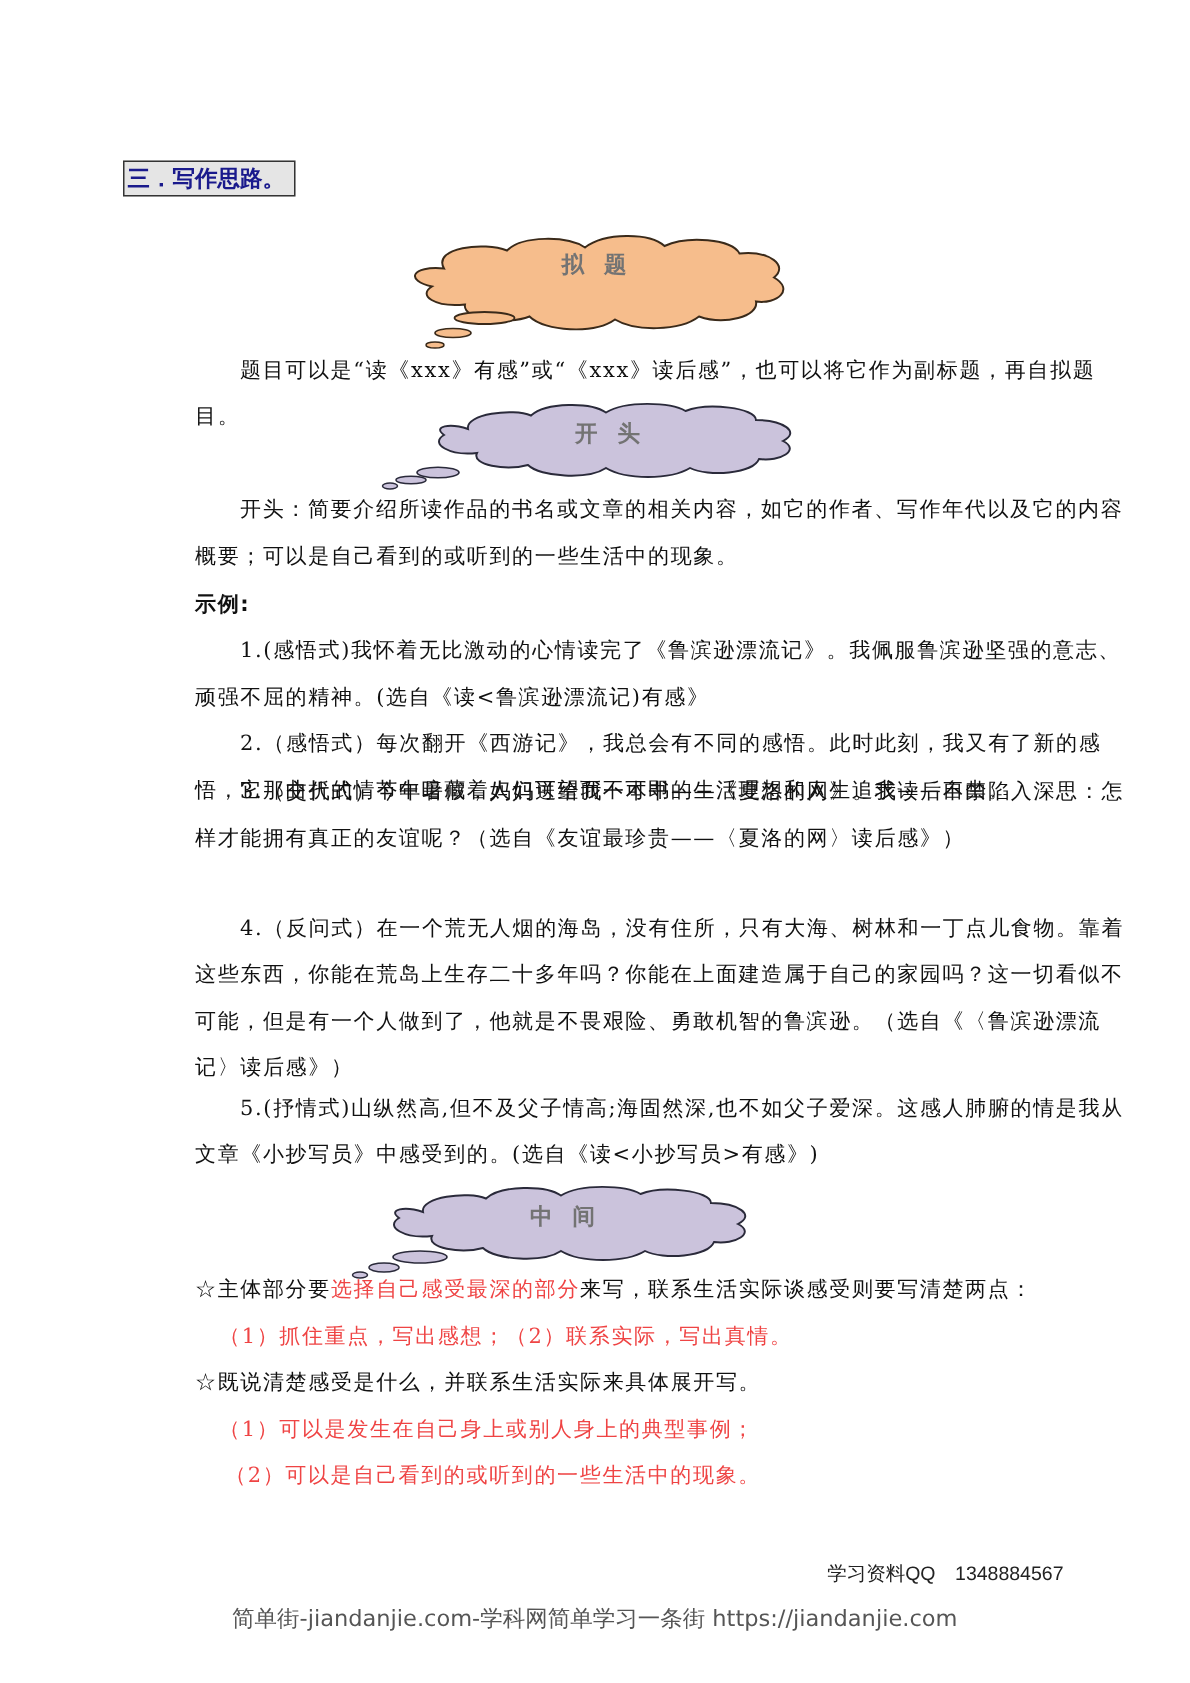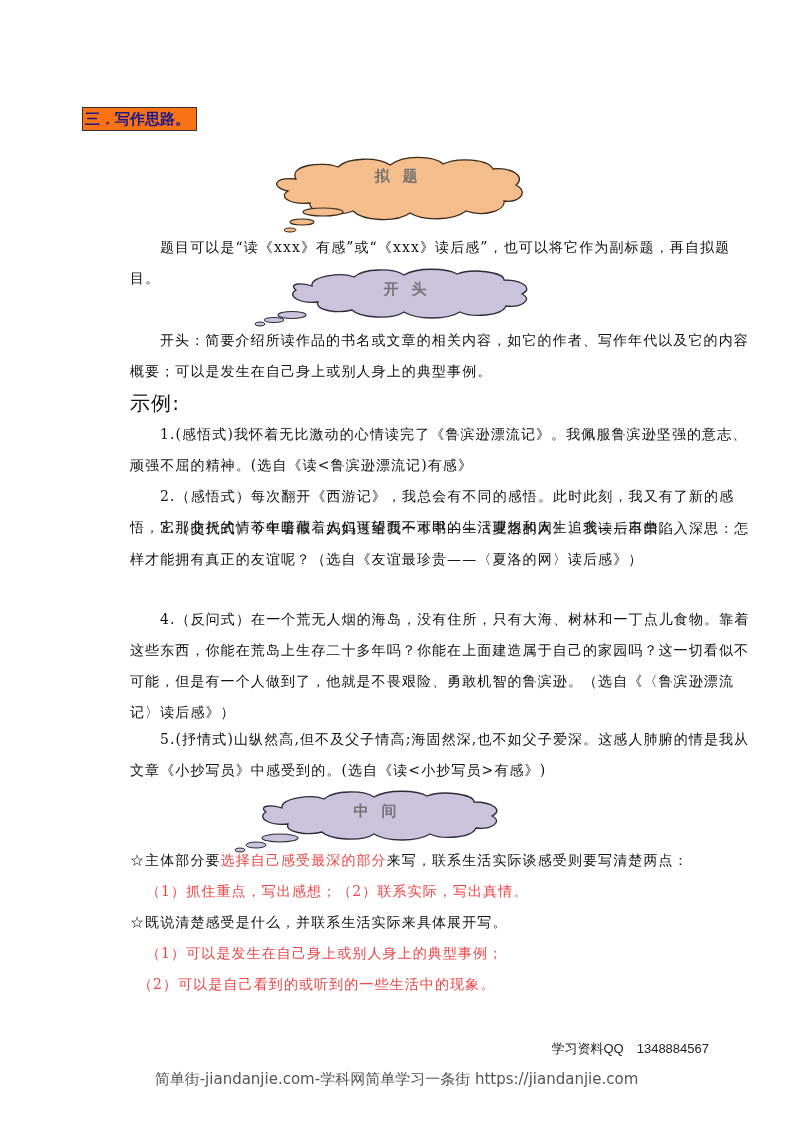--- a/index.html
+++ b/index.html
@@ -1,34 +1,34 @@
 <!DOCTYPE html>
 <html><head>
 <meta charset="utf-8">
 <style>
   html, body { margin: 0; padding: 0; background: #ffffff; }
   body { width: 793px; height: 1122px; position: relative; overflow: hidden;
          font-family: "DejaVu Serif", "Liberation Serif", serif; color: #111; }
   .abs { position: absolute; }
   .section-title {
     left: 82px; top: 107px; height: 22px; padding: 0 6px 0 2px;
-    background: #f97316; border: 1px solid #333;
+    background: #e5e5e5; border: 1px solid #333;
     font-family: "DejaVu Sans", "Liberation Sans", sans-serif;
     font-weight: bold; font-size: 15px; line-height: 22px; color: #1a1a8c;
   }
   .cloud { position: absolute; }
   .cloud svg { position: absolute; left: 0; top: 0; overflow: visible; }
   .cloud-label {
     position: absolute; width: 100%; text-align: center;
     font-family: "DejaVu Sans", "Liberation Sans", sans-serif;
     font-weight: bold; font-size: 15px; color: #737373; letter-spacing: 4px;
   }
   .para { left: 84px; width: 626px; font-size: 14px; line-height: 31px; letter-spacing: 1.1px; margin-left: 46px; }
   .indent { text-indent: 30px; }
-  .bold-label { font-family: "DejaVu Sans", "Liberation Sans", sans-serif; font-weight: normal; font-size: 20px; }
+  .bold-label { font-family: "DejaVu Sans", "Liberation Sans", sans-serif; font-weight: bold; font-size: 14px; }
   .blue { color: #ef4444; }
   .footer-qq { right: 84px; top: 1040px; font-family: "Liberation Sans", sans-serif; font-size: 13px; color: #222; }
   .watermark { left: 0; width: 793px; top: 1070px; text-align: center;
                font-family: "DejaVu Sans", "Liberation Sans", sans-serif; font-size: 15px; color: #555; }
 </style>
 </head>
 <body>
 
 <div class="abs section-title">三．写作思路。</div>
 
@@ -51,21 +51,21 @@
     <path d="M30,18 C28,8 60,4 72,9 C82,0 112,0 122,7 C135,-1 165,0 175,6 C190,0 222,4 222,12 C240,12 252,20 240,26 C252,32 238,40 224,38 C220,48 190,50 178,44 C165,52 135,52 122,44 C110,52 78,50 70,42 C55,46 32,42 36,34 C18,36 4,28 14,22 C6,16 18,14 30,18 Z" fill="#cbc3dc" stroke="#2a2a3a" stroke-width="1.3"></path>
   </svg>
   <div class="cloud-label" style="top:12px;">开 头</div>
 </div>
 <svg class="abs" style="left:250px; top:310px;" width="60" height="18">
   <ellipse cx="42" cy="5" rx="14" ry="3.5" fill="#cbc3dc" stroke="#2a2a3a" stroke-width="1.1"></ellipse>
   <ellipse cx="24" cy="10" rx="10" ry="2.5" fill="#cbc3dc" stroke="#2a2a3a" stroke-width="1"></ellipse>
   <ellipse cx="10" cy="14" rx="5" ry="2" fill="#cbc3dc" stroke="#2a2a3a" stroke-width="1"></ellipse>
 </svg>
 
-<div class="abs para indent" style="top:325px;">开头：简要介绍所读作品的书名或文章的相关内容，如它的作者、写作年代以及它的内容概要；可以是发生在自己身上或别人身上的典型事例。</div>
+<div class="abs para indent" style="top:325px;">开头：简要介绍所读作品的书名或文章的相关内容，如它的作者、写作年代以及它的内容概要；可以是自己看到的或听到的一些生活中的现象。</div>
 
 <div class="abs para bold-label" style="top:388px;">示例:</div>
 
 <div class="abs para indent" style="top:419px;">1.(感悟式)我怀着无比激动的心情读完了《鲁滨逊漂流记》。我佩服鲁滨逊坚强的意志、顽强不屈的精神。(选自《读&lt;鲁滨逊漂流记)有感》</div>
 <div class="abs para indent" style="top:481px;">2.（感悟式）每次翻开《西游记》，我总会有不同的感悟。此时此刻，我又有了新的感悟，它那曲折的情节中暗藏着人们可望而不可即的生活理想和人生追求——自由。</div>
 <div class="abs para indent" style="top:513px;">3.（交代式）今年暑假，妈妈送给我一本书——《夏洛的网》。我读后不禁陷入深思：怎样才能拥有真正的友谊呢？（选自《友谊最珍贵——〈夏洛的网〉读后感》）</div>
 <div class="abs para indent" style="top:604px;">4.（反问式）在一个荒无人烟的海岛，没有住所，只有大海、树林和一丁点儿食物。靠着这些东西，你能在荒岛上生存二十多年吗？你能在上面建造属于自己的家园吗？这一切看似不可能，但是有一个人做到了，他就是不畏艰险、勇敢机智的鲁滨逊。（选自《〈鲁滨逊漂流记〉读后感》）</div>
 <div class="abs para indent" style="top:724px;">5.(抒情式)山纵然高,但不及父子情高;海固然深,也不如父子爱深。这感人肺腑的情是我从文章《小抄写员》中感受到的。(选自《读&lt;小抄写员&gt;有感》)</div>
 
 <div class="cloud" style="left:252px; top:790px; width:250px; height:50px;">
@@ -79,16 +79,16 @@
   <ellipse cx="24" cy="12" rx="10" ry="3" fill="#cbc3dc" stroke="#2a2a3a" stroke-width="1"></ellipse>
   <ellipse cx="8" cy="17" rx="5" ry="2" fill="#cbc3dc" stroke="#2a2a3a" stroke-width="1"></ellipse>
 </svg>
 
 <div class="abs para" style="top:845px;">
   <span>☆主体部分要</span><span class="blue">选择自己感受最深的部分</span><span>来写，联系生活实际谈感受则要写清楚两点：</span>
 </div>
 <div class="abs para blue" style="top:876px; left:100px;">（1）抓住重点，写出感想；（2）联系实际，写出真情。</div>
 <div class="abs para" style="top:907px;">☆既说清楚感受是什么，并联系生活实际来具体展开写。</div>
 <div class="abs para blue" style="top:938px; left:100px;">（1）可以是发生在自己身上或别人身上的典型事例；</div>
-<div class="abs para blue" style="top:969px; left:92px;">（2）可以是自己看到的或听到的一些生活中的现象。</div>
+<div class="abs para blue" style="top:969px; left:104px;">（2）可以是自己看到的或听到的一些生活中的现象。</div>
 
 <div class="abs footer-qq">学习资料QQ　1348884567</div>
 <div class="abs watermark">简单街-jiandanjie.com-学科网简单学习一条街 https://jiandanjie.com</div>
 
 </body></html>

